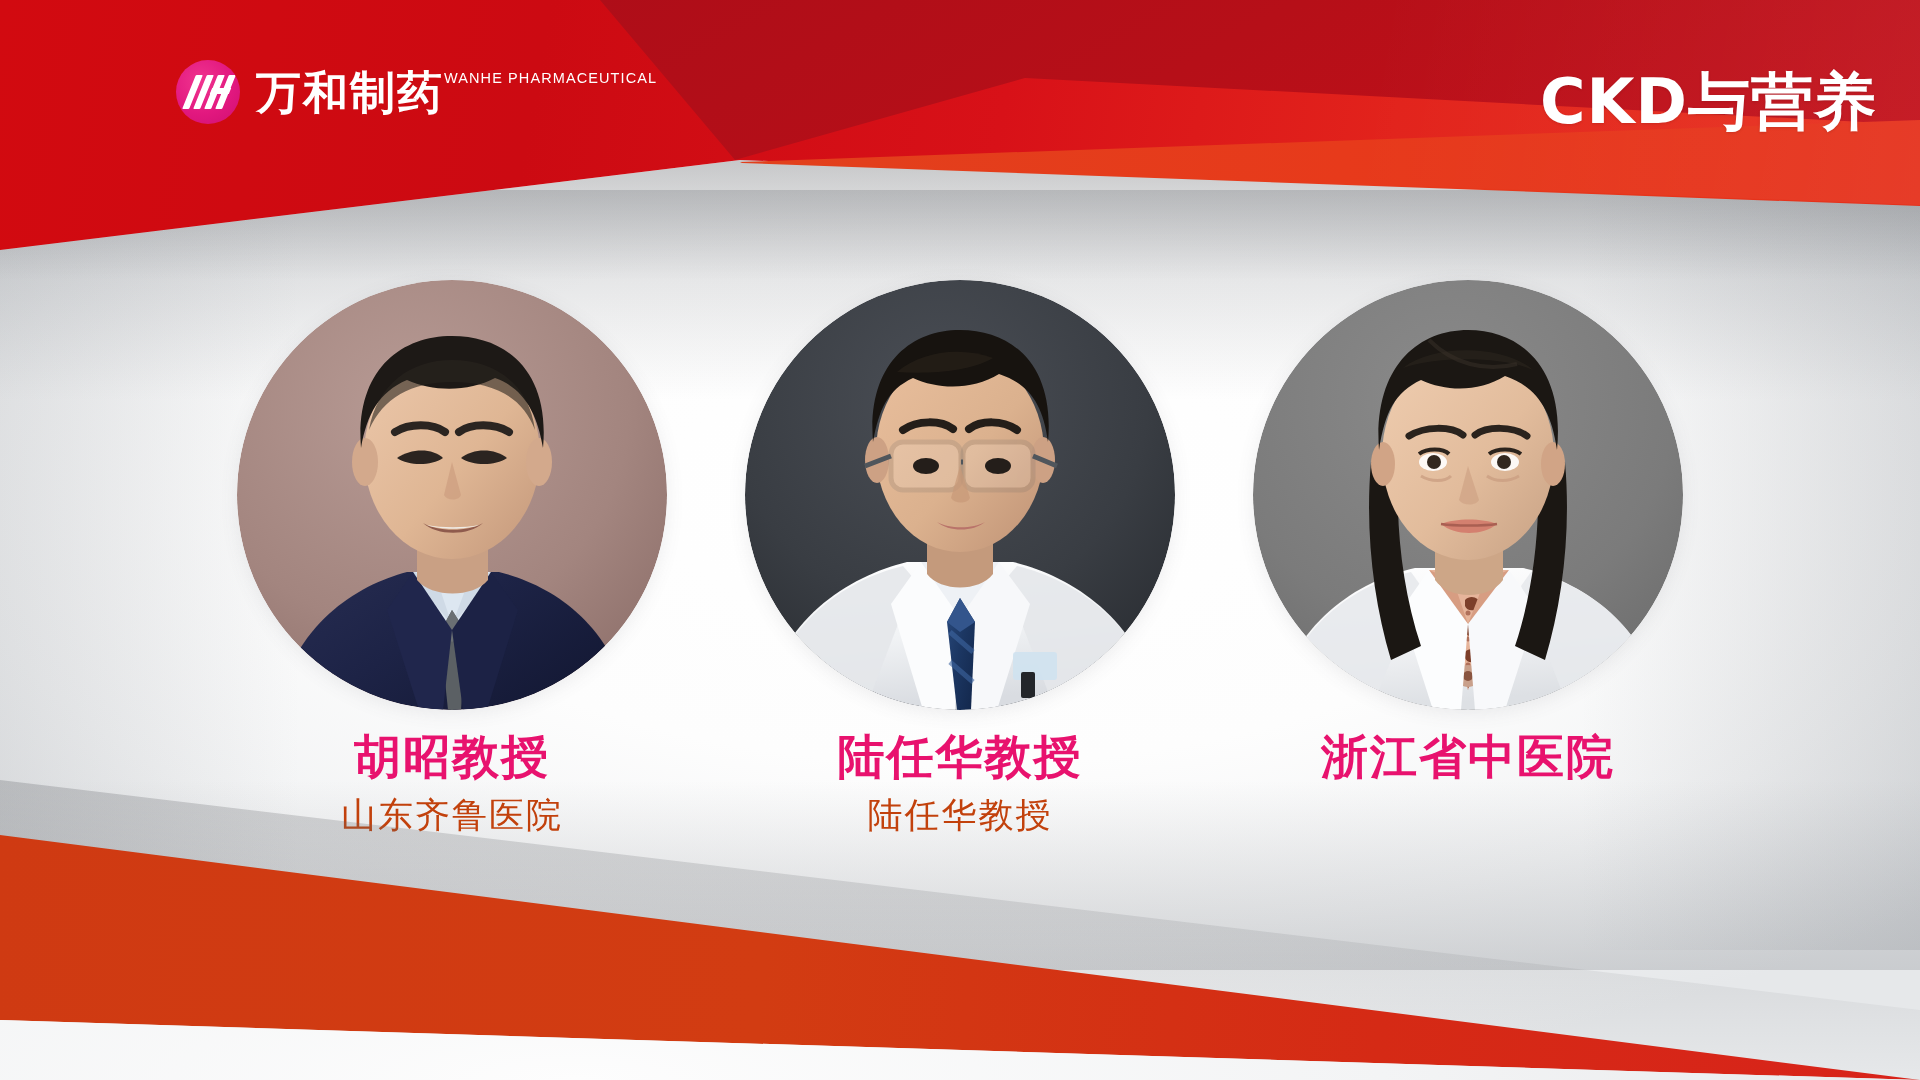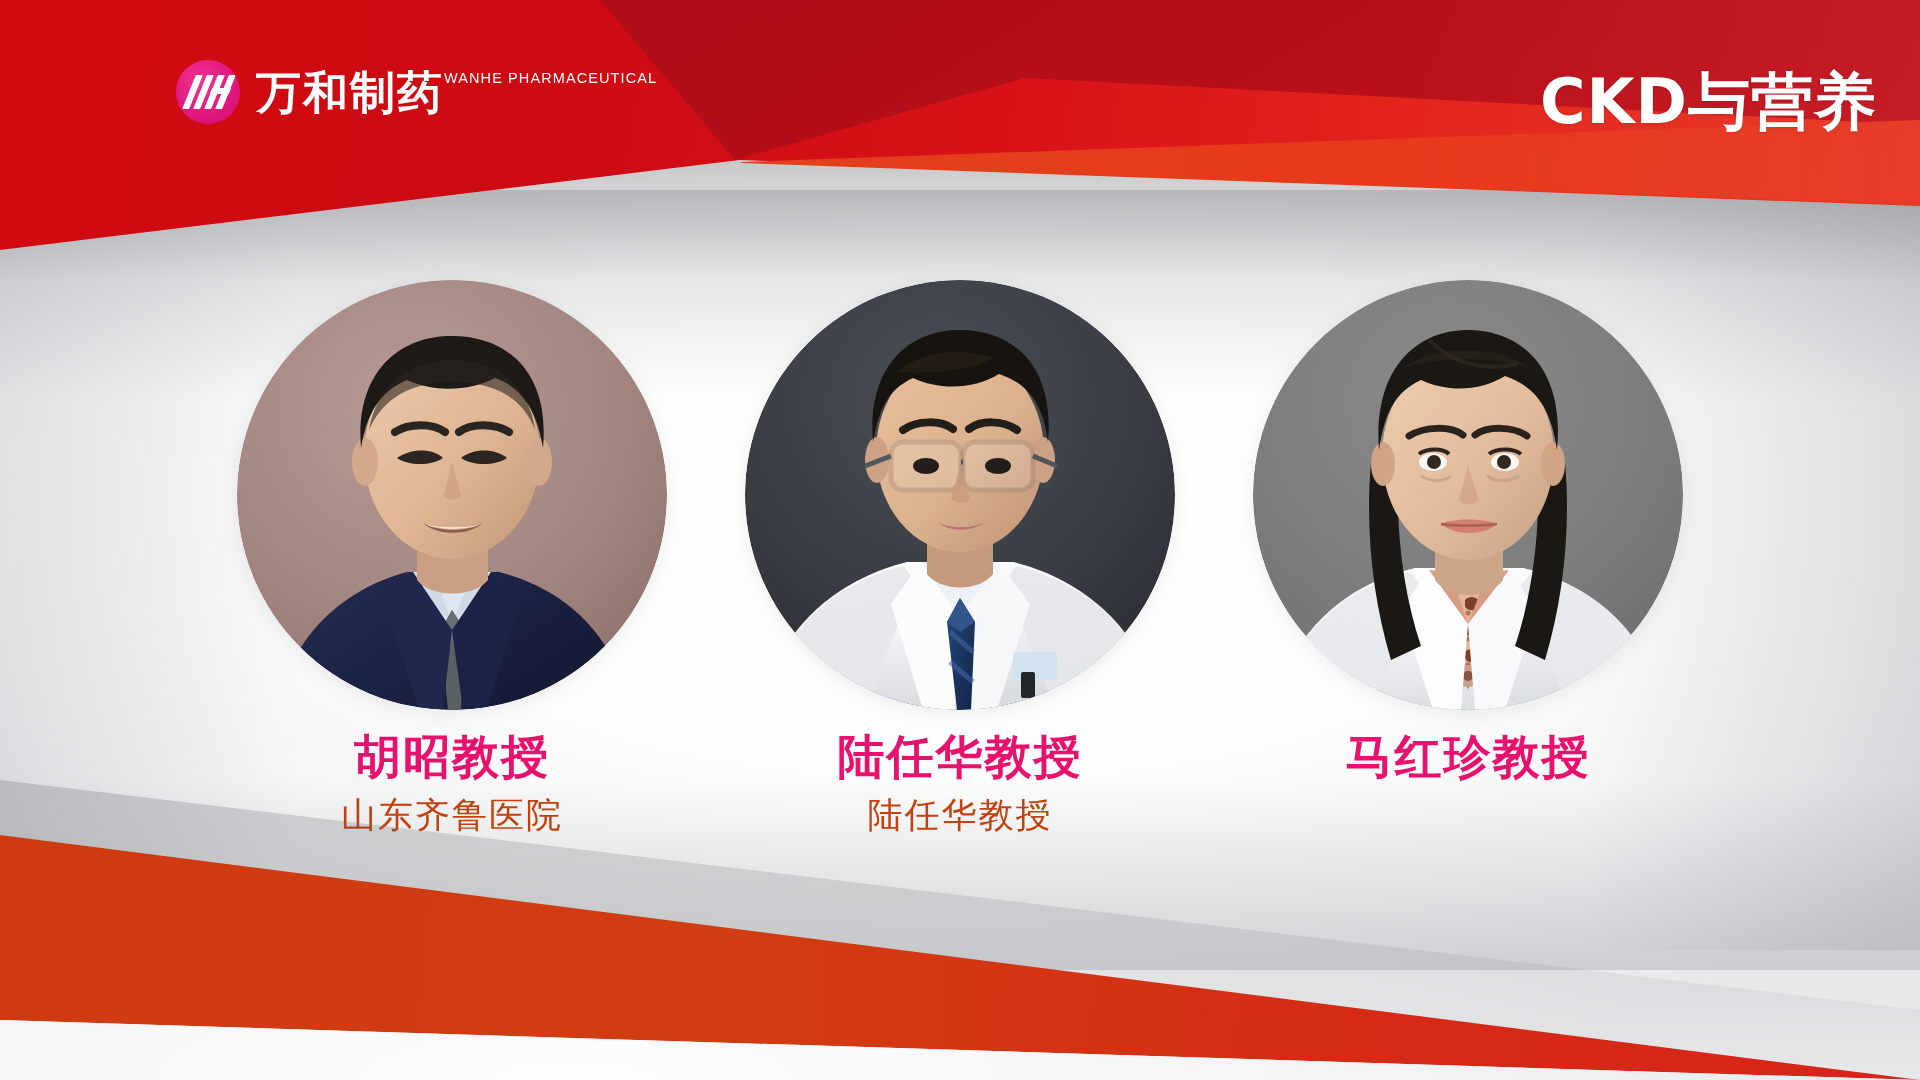--- a/index.html
+++ b/index.html
@@ -437,21 +437,21 @@
             <path d="M168 196 C178 202 192 202 198 196" stroke="#cb9f82" stroke-width="3" fill="none" opacity=".8"></path>
             <path d="M234 196 C242 202 256 202 266 196" stroke="#cb9f82" stroke-width="3" fill="none" opacity=".8"></path>
 
             <path d="M215 186 L206 220 C210 226 223 226 226 220 Z" fill="#cfa384" opacity=".7"></path>
 
             <path d="M188 244 C202 238 230 238 244 244 C230 256 202 256 188 244 Z" fill="#d4806f"></path>
             <path d="M188 244 C202 246 230 246 244 244" stroke="#a95f52" stroke-width="2.5" fill="none"></path>
           </g>
         </svg>
       </div>
-      <div class="doc-name">马红珍教授</div>
+      <div class="doc-name">浙江省中医院</div>
     </div>
 
   </div>
 
   <div class="bottom-wedge">
     <div class="w-shadow"></div>
     <div class="w-main"></div>
     <div class="w-gap"></div>
   </div>
 

